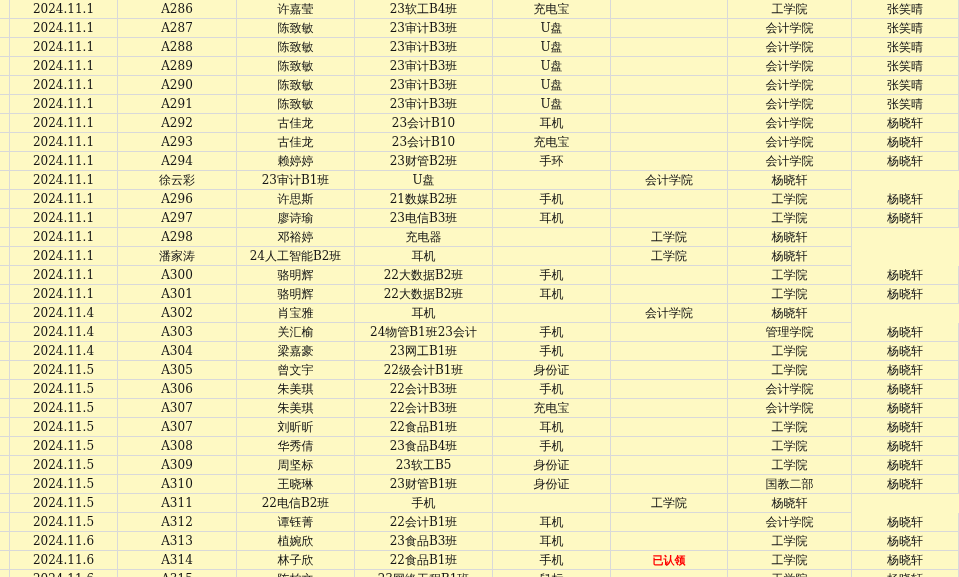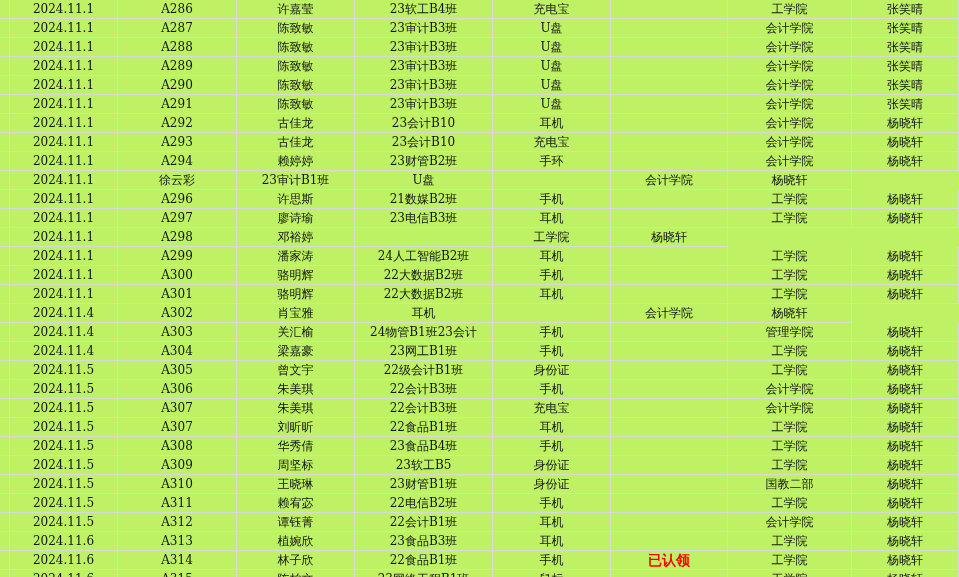--- a/index.html
+++ b/index.html
@@ -6,43 +6,43 @@
   html, body {
     width: 959px; height: 577px;
     background: #ffffff;
     overflow: hidden;
     font-family: "DejaVu Serif", serif;
   }
   #sheet {
     position: relative;
     width: 959px; height: 577px;
     overflow: hidden;
-    background: #bef264;
+    background: #fef9c3;
   }
   .row {
     display: grid;
     grid-template-columns: 10px 108px 119px 118px 138px 118px 117px 124px 107px;
     height: 19px;
   }
   .cell {
     border-right: 1px solid #d9d9d9;
     border-bottom: 1px solid #d9d9d9;
     height: 19px;
     line-height: 18px;
     font-size: 12px;
     color: #141414;
     text-align: center;
     white-space: nowrap;
     overflow: hidden;
   }
   .cell.claimed {
     color: #ff0000;
     font-weight: bold;
-    font-size: 14px;
-    font-family: Liberation Sans, sans-serif;
+    font-size: 11px;
+    font-family: Liberation Serif, serif;
   }
 </style>
 </head>
 <body>
 
 <div id="sheet">
     <div class="row">
       <div class="cell"></div>
       <div class="cell">2024.11.1</div>
       <div class="cell">A286</div>
@@ -171,28 +171,28 @@
       <div class="cell">耳机</div>
       <div class="cell"></div>
       <div class="cell">工学院</div>
       <div class="cell">杨晓轩</div>
     </div>
     <div class="row">
       <div class="cell"></div>
       <div class="cell">2024.11.1</div>
       <div class="cell">A298</div>
       <div class="cell">邓裕婷</div>
-      <div class="cell"></div>
-      <div class="cell">工学院</div>
-      <div class="cell">杨晓轩</div>
-    </div>
-    <div class="row">
-      <div class="cell"></div>
-      <div class="cell">2024.11.1</div>
-      <div class="cell">A299</div>
+      <div class="cell">充电器</div>
+      <div class="cell"></div>
+      <div class="cell">工学院</div>
+      <div class="cell">杨晓轩</div>
+    </div>
+    <div class="row">
+      <div class="cell"></div>
+      <div class="cell">2024.11.1</div>
       <div class="cell">潘家涛</div>
       <div class="cell">24人工智能B2班</div>
       <div class="cell">耳机</div>
       <div class="cell"></div>
       <div class="cell">工学院</div>
       <div class="cell">杨晓轩</div>
     </div>
     <div class="row">
       <div class="cell"></div>
       <div class="cell">2024.11.1</div>
@@ -321,21 +321,20 @@
       <div class="cell">23财管B1班</div>
       <div class="cell">身份证</div>
       <div class="cell"></div>
       <div class="cell">国教二部</div>
       <div class="cell">杨晓轩</div>
     </div>
     <div class="row">
       <div class="cell"></div>
       <div class="cell">2024.11.5</div>
       <div class="cell">A311</div>
-      <div class="cell">赖宥宓</div>
       <div class="cell">22电信B2班</div>
       <div class="cell">手机</div>
       <div class="cell"></div>
       <div class="cell">工学院</div>
       <div class="cell">杨晓轩</div>
     </div>
     <div class="row">
       <div class="cell"></div>
       <div class="cell">2024.11.5</div>
       <div class="cell">A312</div>

